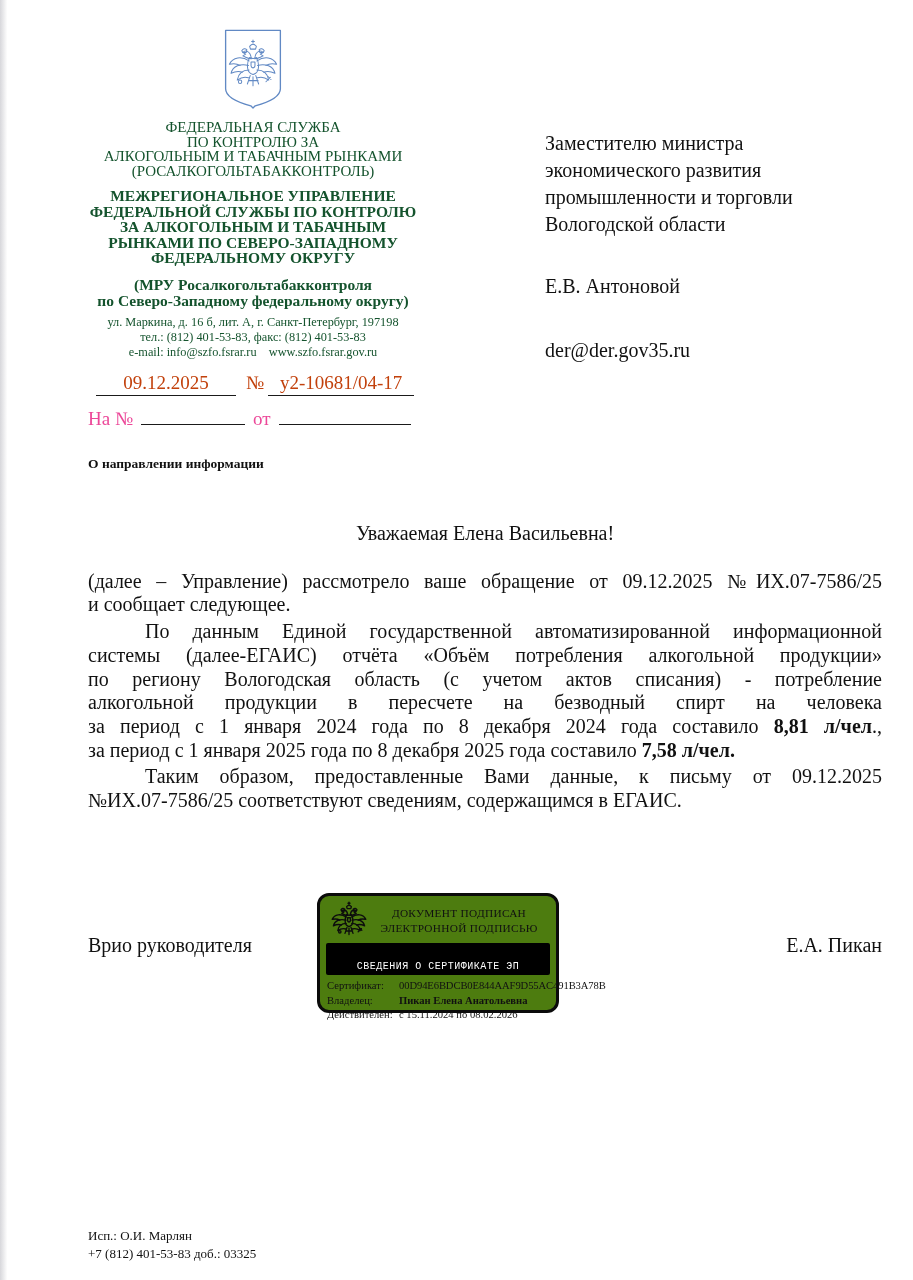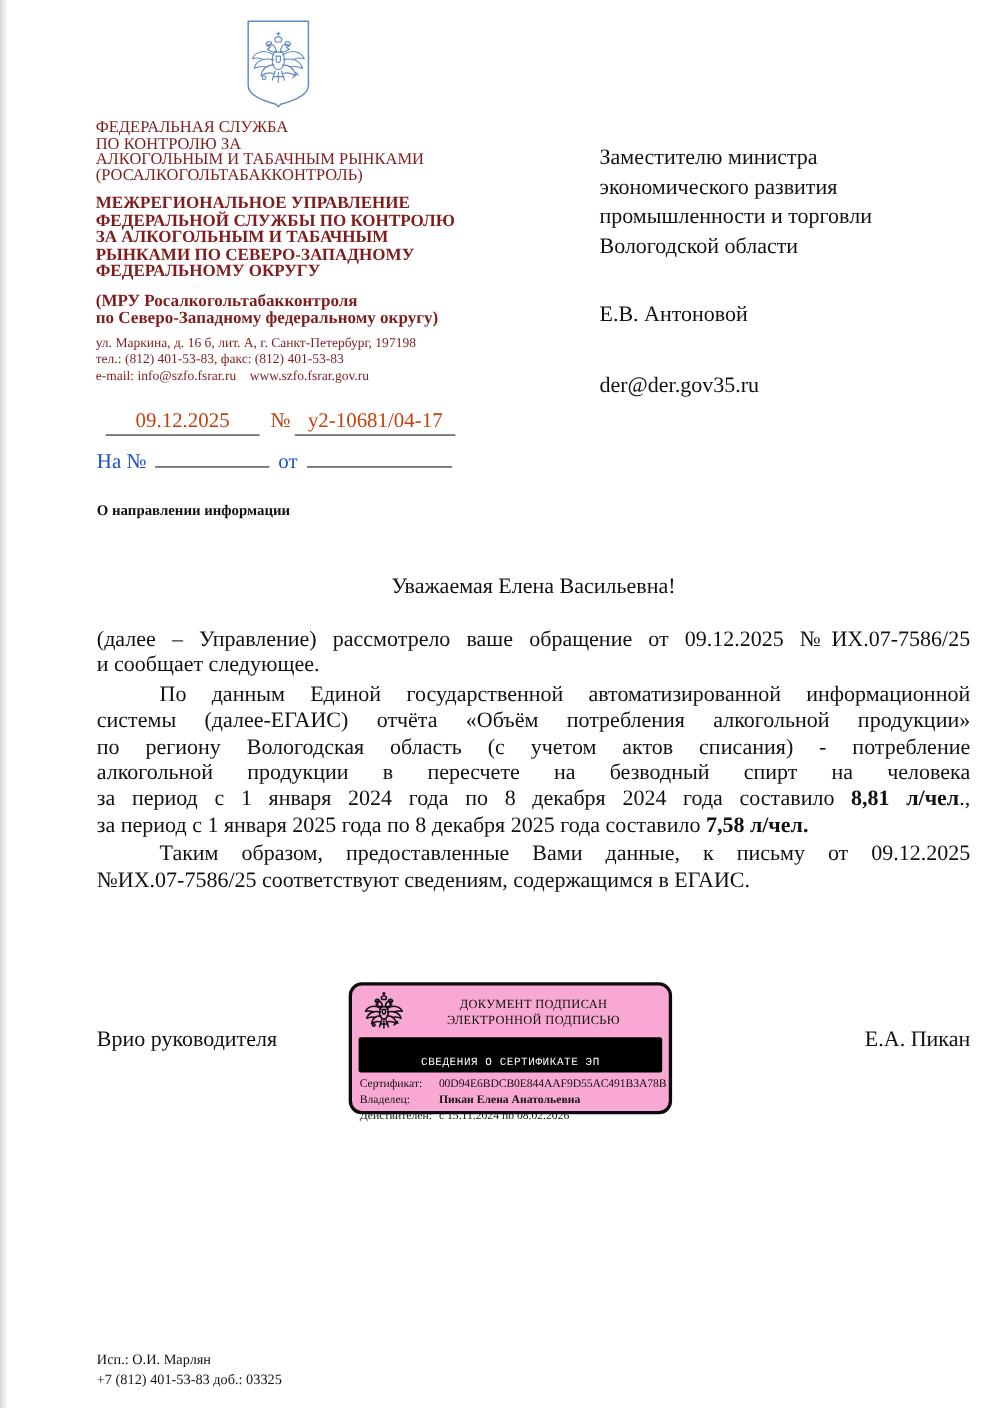--- a/index.html
+++ b/index.html
@@ -7,43 +7,43 @@
     width:913px; height:1280px; position:relative; overflow:hidden;
     background:#ffffff; color:#111;
     font-family:"Liberation Serif","DejaVu Serif",serif;
   }
   .edge {
     position:absolute; left:0; top:0; width:7px; height:100%;
     background:linear-gradient(90deg,#d7d7db,#fdfdfd);
   }
   
   .letterhead {
-    position:absolute; left:87px; top:17px; width:332px;
-    color:#7f1d1d;
+    position:absolute; left:87px; top:28px; width:332px;
+    text-align:center; color:#14532d;
   }
   .crest {
     display:block; margin:0 auto; width:74px; height:86px;
     stroke:#6189c4; fill:none; stroke-width:1.8;
     stroke-linecap:round; stroke-linejoin:round;
   }
   .lh-service { font-size:15px;  line-height:14.6px; margin-top:6px;  white-space:pre-line; }
   .lh-dept    { font-size:15.5px;line-height:15.4px; margin-top:10px; font-weight:bold; white-space:pre-line; }
   .lh-short   { font-size:15.5px;line-height:15.4px; margin-top:12px; font-weight:bold; white-space:pre-line; }
   .lh-addr    { font-size:12.3px;line-height:15px;   margin-top:7px;  white-space:pre-line; }
   .date-row {
     position:absolute; left:88px; top:371px; display:flex; align-items:baseline;
     color:#c2410c; font-size:19px; line-height:24px;
   }
   .useg { border-bottom:1.5px solid #1a1a1a; text-align:center; }
   .useg.date { width:140px; margin-left:8px; }
   .nsign { margin:0 4px 0 10px; }
   .useg.num { width:146px; }
   .ref-row {
     position:absolute; left:88px; top:402px; display:flex; align-items:baseline;
-    color:#1d4ed8; font-size:19px; line-height:24px;
+    color:#ec4899; font-size:19px; line-height:24px;
   }
   .blank { border-bottom:1.5px solid #1a1a1a; height:22px; }
   .blank.b1 { width:104px; margin:0 8px; }
   .blank.b2 { width:132px; margin-left:8px; }
   
   .recipient { position:absolute; left:545px; top:130px; width:348px; font-size:20px; line-height:27px; }
   .rec-addr { white-space:pre-line; }
   .rec-name { margin-top:35px; }
   .rec-email { margin-top:37px; }
   
@@ -54,23 +54,23 @@
   .para { margin:0; }
   .para + .para { margin-top:3px; }
   .ln { display:block; text-align:justify; text-align-last:justify; }
   .ln.first { text-indent:57px; }
   .ln.end { text-align-last:left; }
   
   .sig-title { position:absolute; left:88px;  top:934px; font-size:20px;text-align:center; }
   .sig-name  { position:absolute; right:31px; top:934px; font-size:20px; }
   
   .stamp {
-    position:absolute; left:317px; top:893px; width:294px; height:120px;
+    position:absolute; left:317px; top:893px; width:242px; height:120px;
     box-sizing:border-box; border:3px solid #0b0b0b; border-radius:12px;
-    background:#f9a8d4; padding:5px 7px 4px;
+    background:#4d7c0f; padding:5px 7px 4px;
   }
   .stamp-top { display:flex; align-items:center; }
   .stamp-eagle {
     width:40px; height:40px; flex:none; margin-left:2px;
     stroke:#0d0d0d; fill:none; stroke-width:3.4;
     stroke-linecap:round; stroke-linejoin:round;
   }
   .stamp-title { flex:1; text-align:center; font-size:11.3px; line-height:15px; letter-spacing:.3px; white-space:pre-line; }
   .stamp-bar {
     margin:2px -1px 0; background:#000; color:#fff; border-radius:2px;

